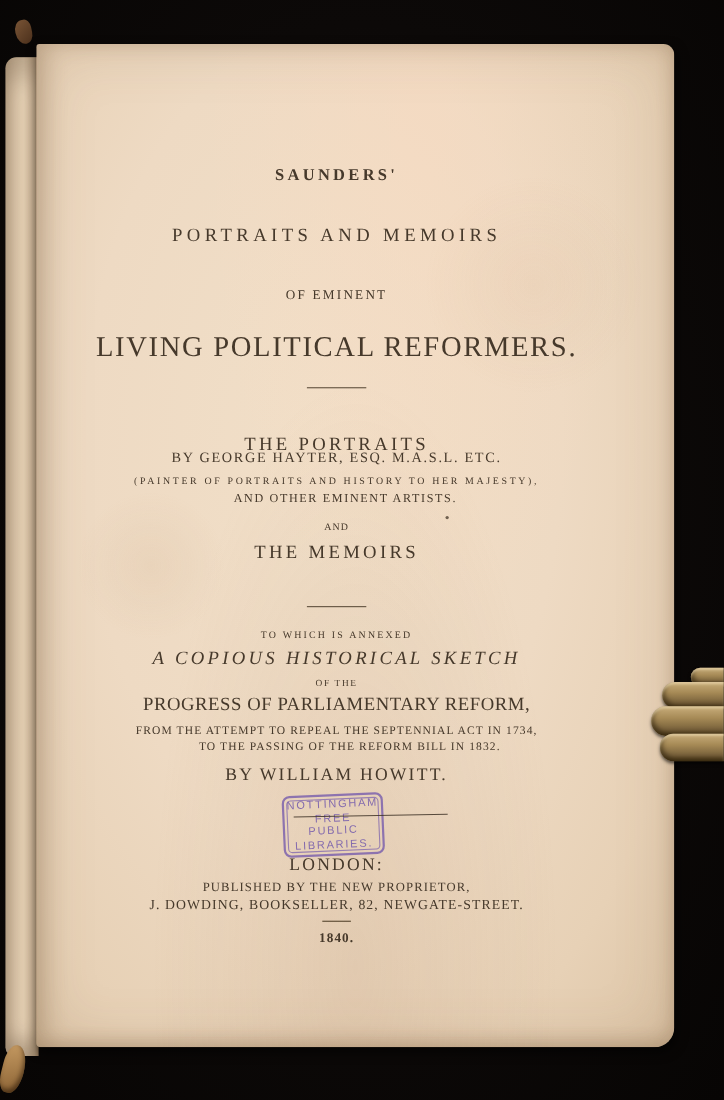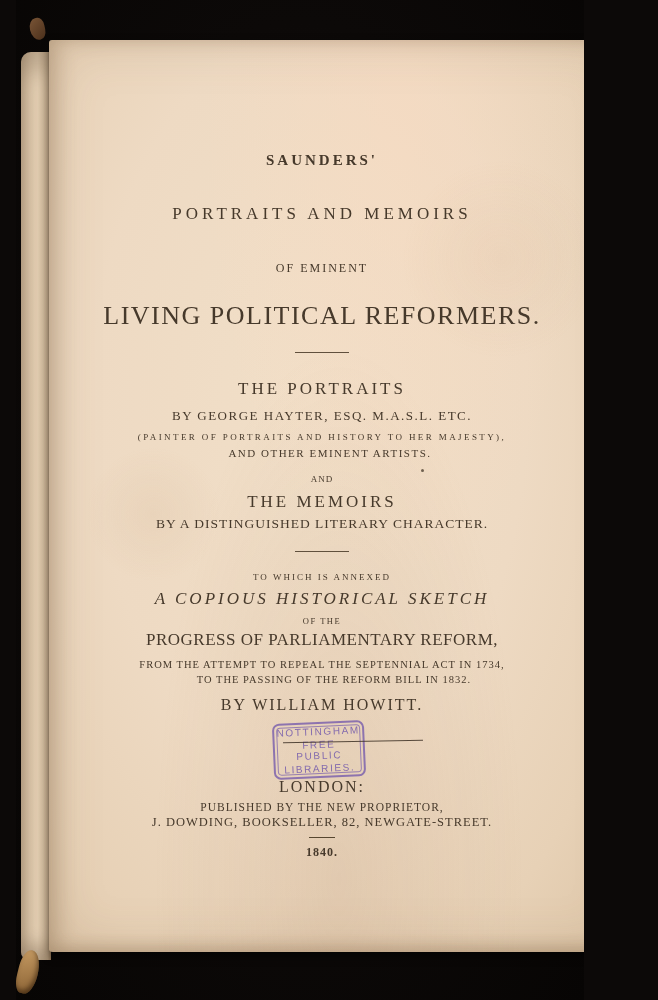--- a/index.html
+++ b/index.html
@@ -3,25 +3,24 @@
 <meta charset="utf-8">
 <style>
   * { margin:0; padding:0; box-sizing:border-box; }
   html,body { width:658px; height:1000px; }
   body {
     font-family:"Liberation Serif", serif;
     background:#0c0908;
     overflow:hidden;
   }
   .stage {
-    position:relative; width:568px; height:1000px;
+    position:relative; width:658px; height:1000px;
     background:
       radial-gradient(ellipse at 50% 45%, #151110 0%, #0c0908 55%, #070504 100%);
     overflow:hidden;
-    margin-left:16px;
   }
   
   .facing-edge {
     position:absolute; left:5px; top:52px; width:30px; height:908px;
     background:linear-gradient(90deg,#dcc5a8 0%, #ecd7bb 55%, #d9c1a2 88%, #b99c79 100%);
     border-radius:10px 0 0 8px;
     box-shadow:inset 0 18px 22px rgba(60,40,20,.25), inset 0 -14px 18px rgba(60,40,20,.3);
   }
   
   .page {
@@ -47,21 +46,21 @@
   .content {
     position:absolute; left:0; top:0; width:546px; height:912px;
     color:#46392b; text-align:center;
   }
   .line { position:absolute; left:0; width:100%; line-height:1.05; white-space:nowrap; }
   .t-author       { top:113px; font-size:15px; letter-spacing:3px; font-weight:bold; }
   .t-sub1         { top:165px; font-size:17px; letter-spacing:4px; }
   .t-sub2         { top:222px; font-size:12px; letter-spacing:2px; }
   .t-main         { top:262px; font-size:26px; letter-spacing:1.5px; }
   .rule1          { top:312px; }
-  .t-portraits    { top:340px; font-size:17px; letter-spacing:3px; }
+  .t-portraits    { top:355px; font-size:17px; letter-spacing:3px; }
   .t-hayter       { top:369px; font-size:13px; letter-spacing:1.5px; }
   .t-painter      { top:393px; font-size:9px;  letter-spacing:2.4px; }
   .t-artists      { top:408px; font-size:11px; letter-spacing:1.5px;padding-left:16px; }
   .t-and          { top:435px; font-size:9px;  letter-spacing:1px;text-align:center; }
   .t-memoirs      { top:453px; font-size:17px; letter-spacing:3px; }
   .t-literary     { top:477px; font-size:13.5px; letter-spacing:1px; }
   .rule2          { top:511px; }
   .t-annexed      { top:533px; font-size:9px;  letter-spacing:2px; }
   .t-copious      { top:550px; font-size:17px; letter-spacing:3px;font-style:italic; }
   .t-ofthe        { top:577px; font-size:8.5px; letter-spacing:1.5px; }
@@ -145,21 +144,20 @@
 
       <div class="hrule rule1"></div>
 
       <div class="line t-portraits">THE PORTRAITS</div>
       <div class="line t-hayter">BY GEORGE HAYTER, ESQ. M.A.S.L. ETC.</div>
       <div class="line t-painter">(PAINTER OF PORTRAITS AND HISTORY TO HER MAJESTY),</div>
       <div class="line t-artists">AND OTHER EMINENT ARTISTS.</div>
       <div class="ink-dot"></div>
       <div class="line t-and">AND</div>
       <div class="line t-memoirs">THE MEMOIRS</div>
-      <div class="line t-literary">BY A DISTINGUISHED LITERARY CHARACTER.</div>
 
       <div class="hrule rule2"></div>
 
       <div class="line t-annexed">TO WHICH IS ANNEXED</div>
       <div class="line t-copious">A COPIOUS HISTORICAL SKETCH</div>
       <div class="line t-ofthe">OF THE</div>
       <div class="line t-progress">PROGRESS OF PARLIAMENTARY REFORM,</div>
       <div class="line t-septennial">FROM THE ATTEMPT TO REPEAL THE SEPTENNIAL ACT IN 1734,</div>
       <div class="line t-passing">TO THE PASSING OF THE REFORM BILL IN 1832.</div>
       <div class="line t-howitt">BY WILLIAM HOWITT.</div>

